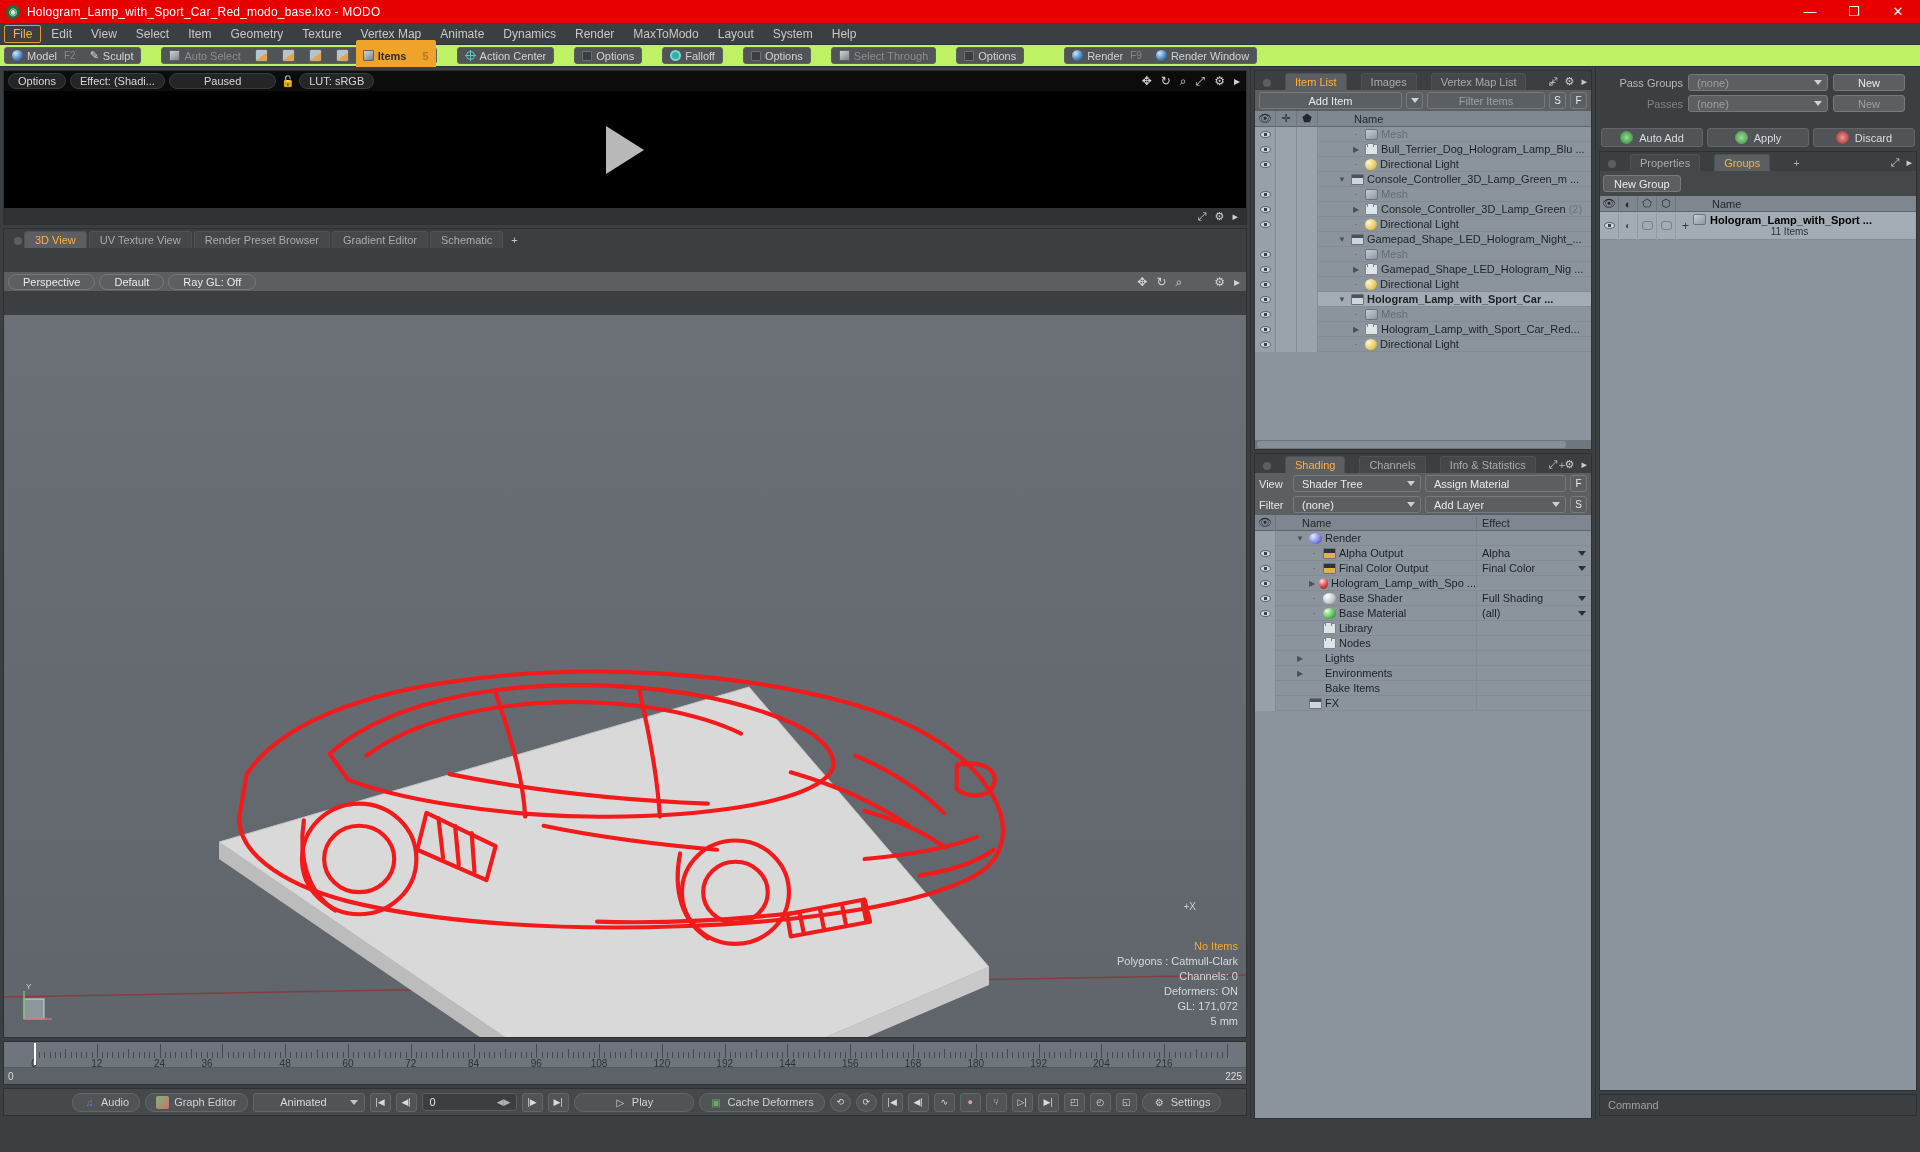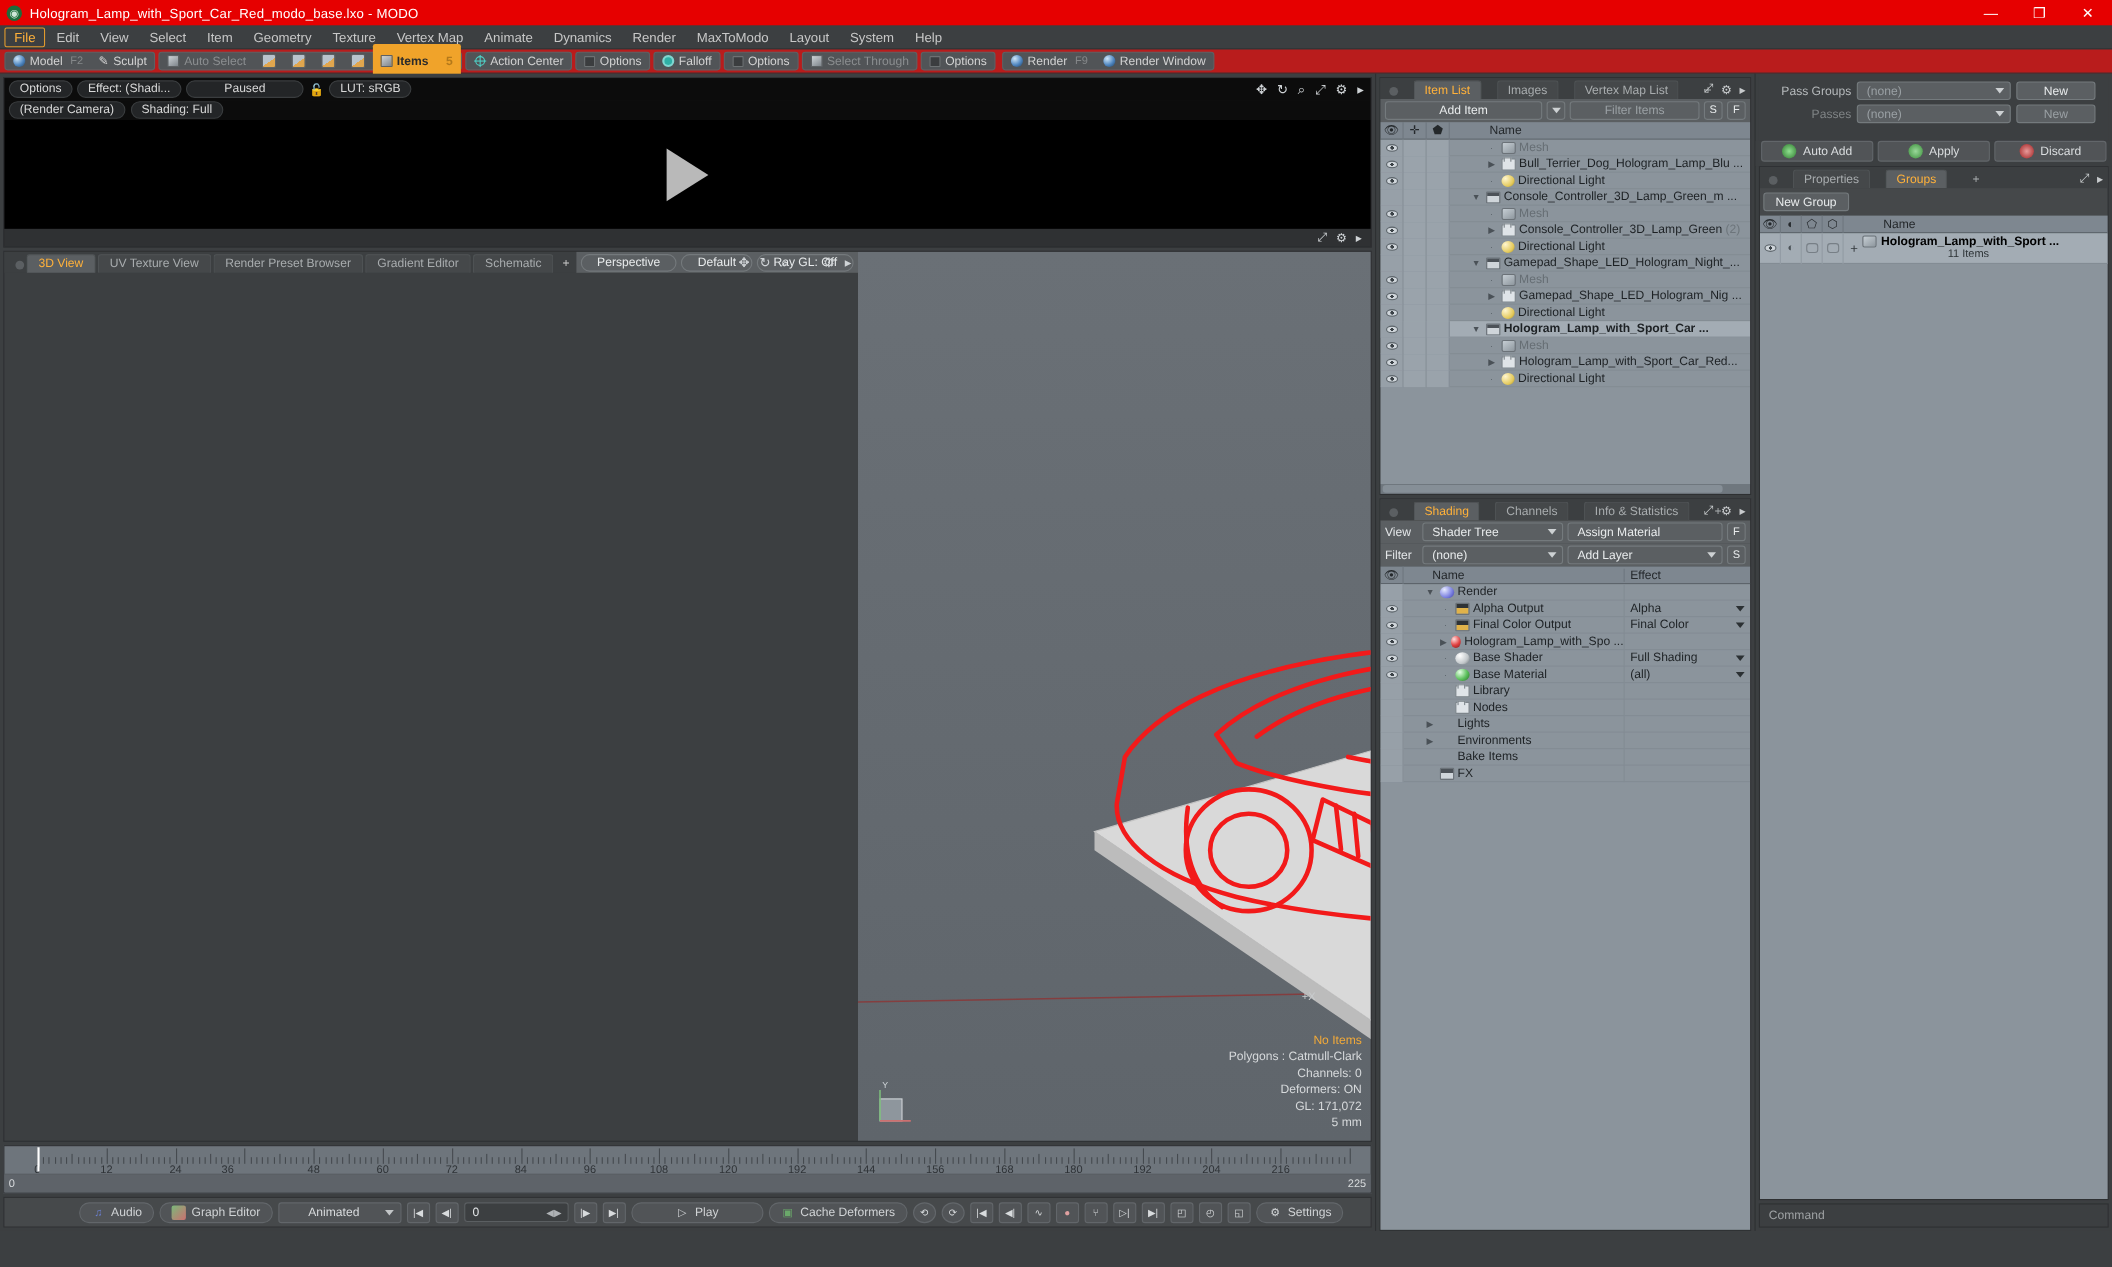--- a/index.html
+++ b/index.html
@@ -19,22 +19,22 @@
     justify-content:center; color:#fff; font-size:13px; }
 
   
   #menubar { height:22px; background:#3c3f41; display:flex; align-items:center;
     padding-left:4px; font-size:12px; color:#c8c8c8; border-bottom:1px solid #2e3032; }
   #menubar .mi { padding:2px 9px; margin-right:1px; }
   #menubar .mi.active { color:#ffb13a; border:1px solid #e09a2e; border-radius:2px;
     padding:1px 8px; }
 
   
-  #toolbar { height:22px; background:#b91c1c; display:flex; align-items:center;
-    gap:3px; padding:0 4px; font-size:11px; color:#d2d2d2;
+  #toolbar { height:22px; background:#bef264; display:flex; align-items:center;
+    gap:20px; padding:0 4px; font-size:11px; color:#d2d2d2;
     border-bottom:1px solid #2e3032; }
   .tgrp { display:flex; align-items:center; background:#515457;
     border:1px solid #5d6164; border-radius:3px; height:17px; }
   .tbtn { display:flex; align-items:center; gap:4px; padding:0 7px; height:15px;
     color:#d2d2d2; white-space:nowrap; }
   .tbtn.dim { color:#8b8e90; }
   .tbtn.on { background:#f0a32a; color:#2b2b2b; border-radius:2px; height:32px;
     font-weight:bold; }
   .tbtn .f2 { color:#85888a; font-size:10px; margin-left:3px; }
   .sphere { width:11px; height:11px; border-radius:50%;
@@ -76,22 +76,22 @@
   #rendercanvas { flex:1; background:#000; position:relative; }
   #playtri { position:absolute; left:50%; top:50%; transform:translate(-50%,-50%);
     width:0;height:0;border-left:38px solid #b9b9b9;border-top:24px solid transparent;
     border-bottom:24px solid transparent; }
   .vpicons { position:absolute; right:6px; top:3px; display:flex; gap:9px;
     color:#cfd3d6; font-size:12px; align-items:center; }
   #renderfoot { height:16px; background:#2f3133; display:flex; justify-content:flex-end;
     align-items:center; gap:8px; padding-right:8px; color:#cfd3d6; font-size:11px; }
 
   
-  #vpwrap { flex:1; margin:3px; display:flex; flex-direction:row;
-    border:1px solid #2e3032; background:#3c3f41; }
+  #vpwrap { flex:1; margin:3px; display:flex; flex-direction:column;
+    border:1px solid #2e3032; background:#3c3f41;gap:24px; }
   #vptabs { height:19px; display:flex; align-items:flex-end; gap:2px;
     padding-left:10px; font-size:11px; color:#a8acae; background:#3c3f41; }
   #vptabs .tab { padding:2px 10px; background:#45484a; border-radius:3px 3px 0 0;
     border:1px solid #4e5254; border-bottom:none; }
   #vptabs .tab.active { color:#ffb13a; background:#5b5f62; }
   #vptabs .plus { color:#c8c8c8; padding:2px 6px; }
   #vptabs .dot { width:8px;height:8px;border-radius:50%;background:#5b5f62; margin-bottom:3px;}
   #vpsub { height:19px; display:flex; align-items:center; gap:4px; padding:0 4px;
     background:#5b5f62; position:relative; font-size:11px; color:#e1e4e6; }
   .vbtn { background:#5b5f62; border:1px solid #74797c; border-radius:8px;
@@ -371,24 +371,20 @@
         <div class="lockicon">🔓</div>
         <div class="rbtn">LUT: sRGB</div>
         <div class="vpicons">
           <span>✥</span>
           <span>↻</span>
           <span>⌕</span>
           <span>⤢</span>
           <span>⚙</span>
           <span>▸</span>
         </div>
-      </div>
-      <div id="renderbar2">
-        <div class="rbtn">(Render Camera)</div>
-        <div class="rbtn">Shading: Full</div>
       </div>
       <div id="rendercanvas">
         <div id="playtri"></div>
       </div>
       <div id="renderfoot">
         <span>⤢</span>
         <span>⚙</span>
         <span>▸</span>
       </div>
     </div>

